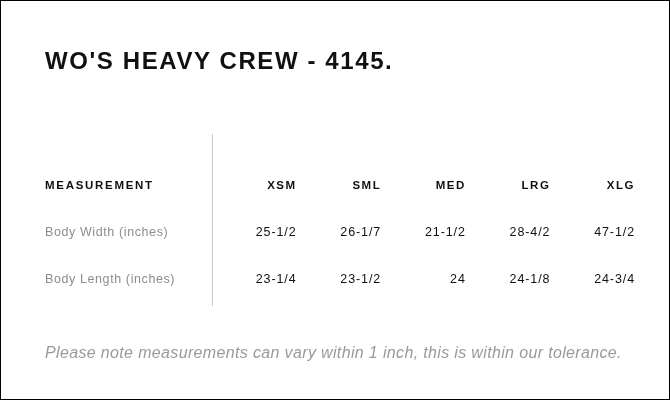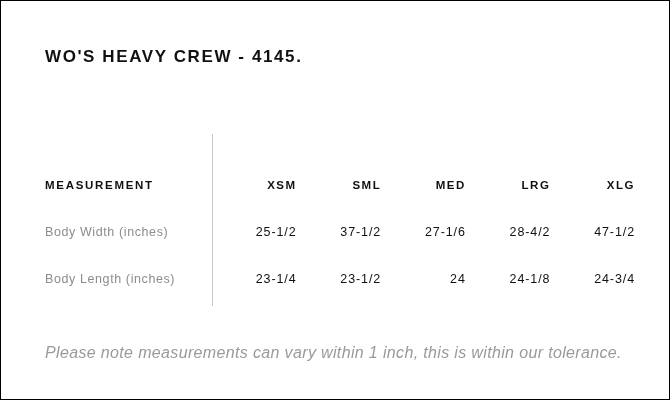--- a/index.html
+++ b/index.html
@@ -16,21 +16,21 @@
     height: 400px;
     background: #ffffff;
     border: 1px solid #000000;
     box-sizing: border-box;
     overflow: hidden;
   }
   .title {
     position: absolute;
     left: 44px;
     top: 46px;
-    font-size: 17px;
+    font-size: 24px;
     font-weight: bold;
     letter-spacing: 1.6px;
     color: #111111;
     white-space: nowrap;
   }
   .divider {
     position: absolute;
     left: 211px;
     top: 133px;
     width: 1px;
@@ -109,22 +109,22 @@
           <th>SML</th>
           <th>MED</th>
           <th>LRG</th>
           <th>XLG</th>
         </tr>
       </thead>
       <tbody>
         <tr>
           <td class="measurement-cell">Body Width (inches)</td>
           <td>25-1/2</td>
-          <td>37-1/2</td>
-          <td>27-1/6</td>
+          <td>26-1/7</td>
+          <td>21-1/2</td>
           <td>28-4/2</td>
           <td>47-1/2</td>
         </tr>
         <tr>
           <td class="measurement-cell">Body Length (inches)</td>
           <td>23-1/4</td>
           <td>23-1/2</td>
           <td>24</td>
           <td>24-1/8</td>
           <td>24-3/4</td>

